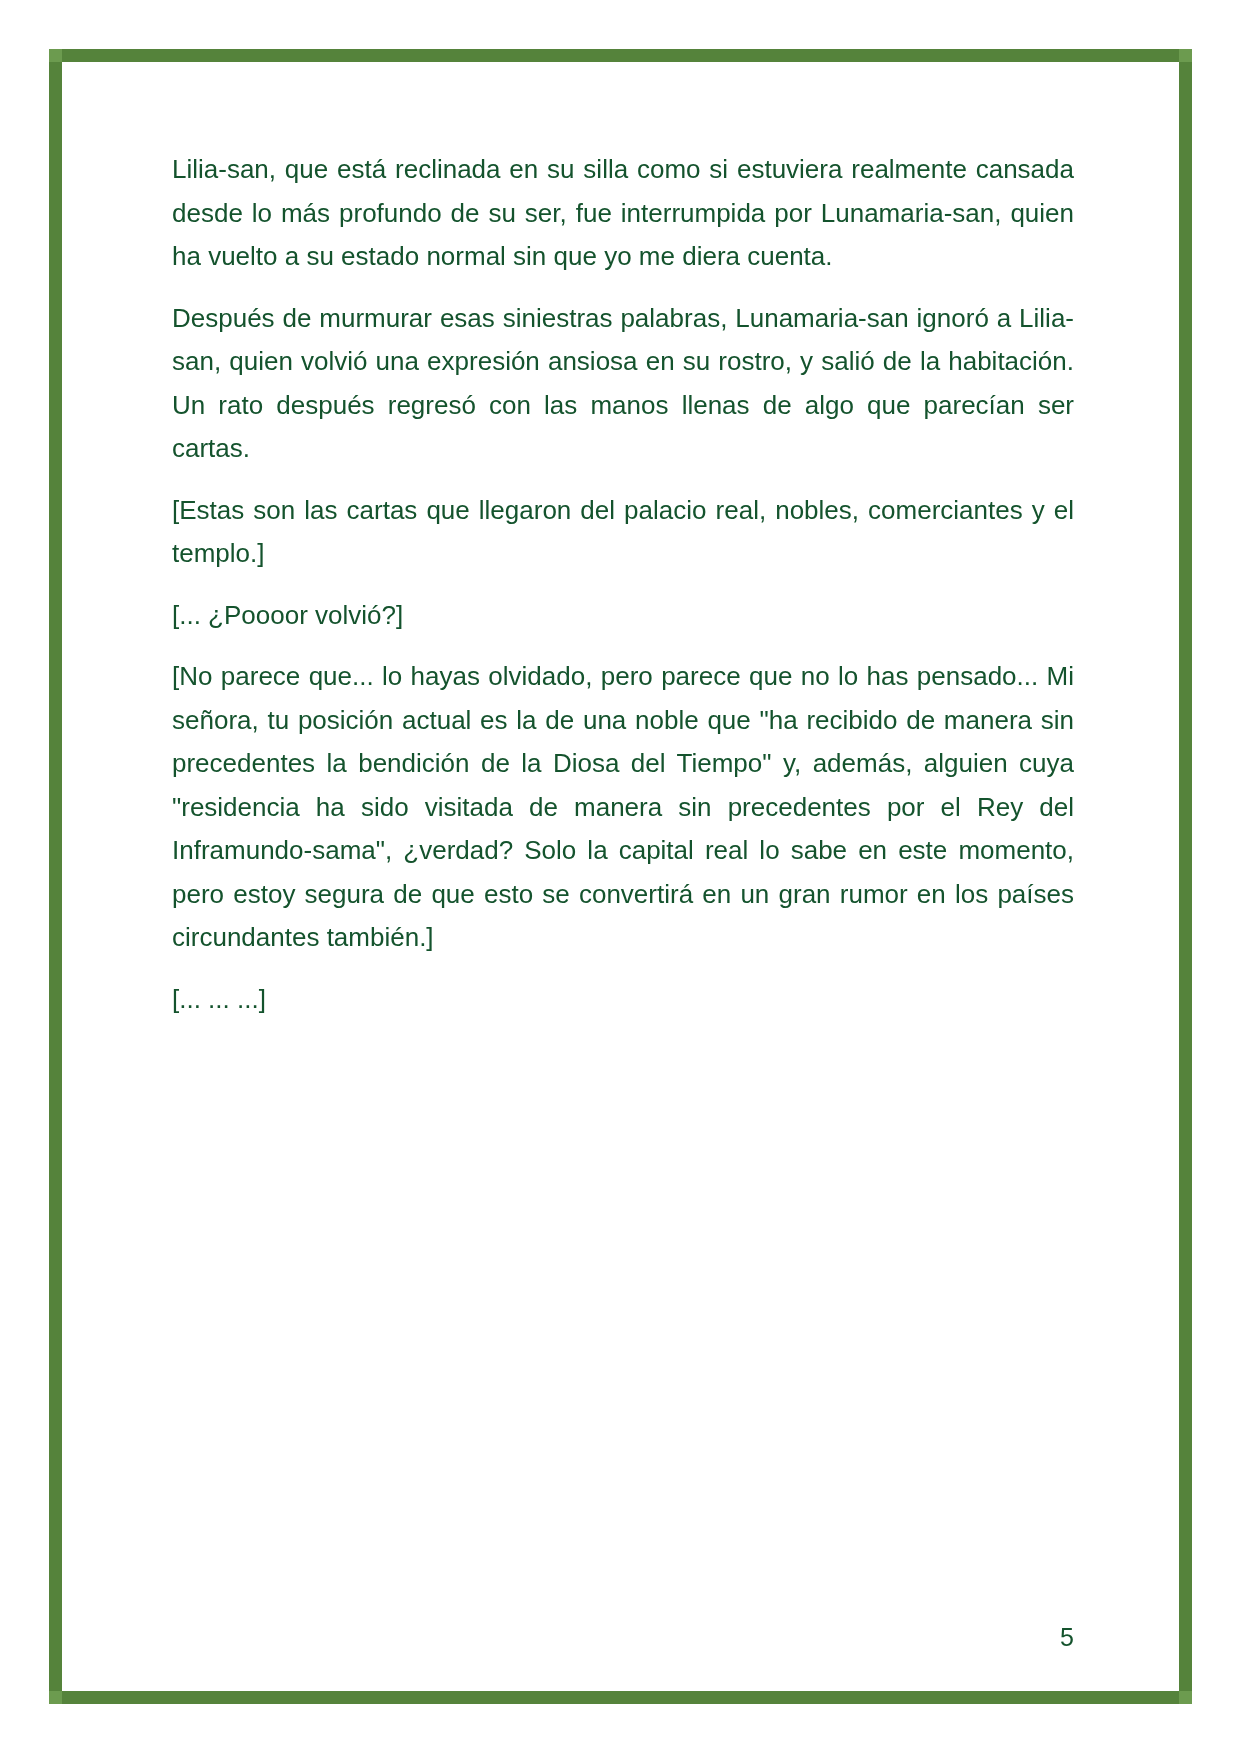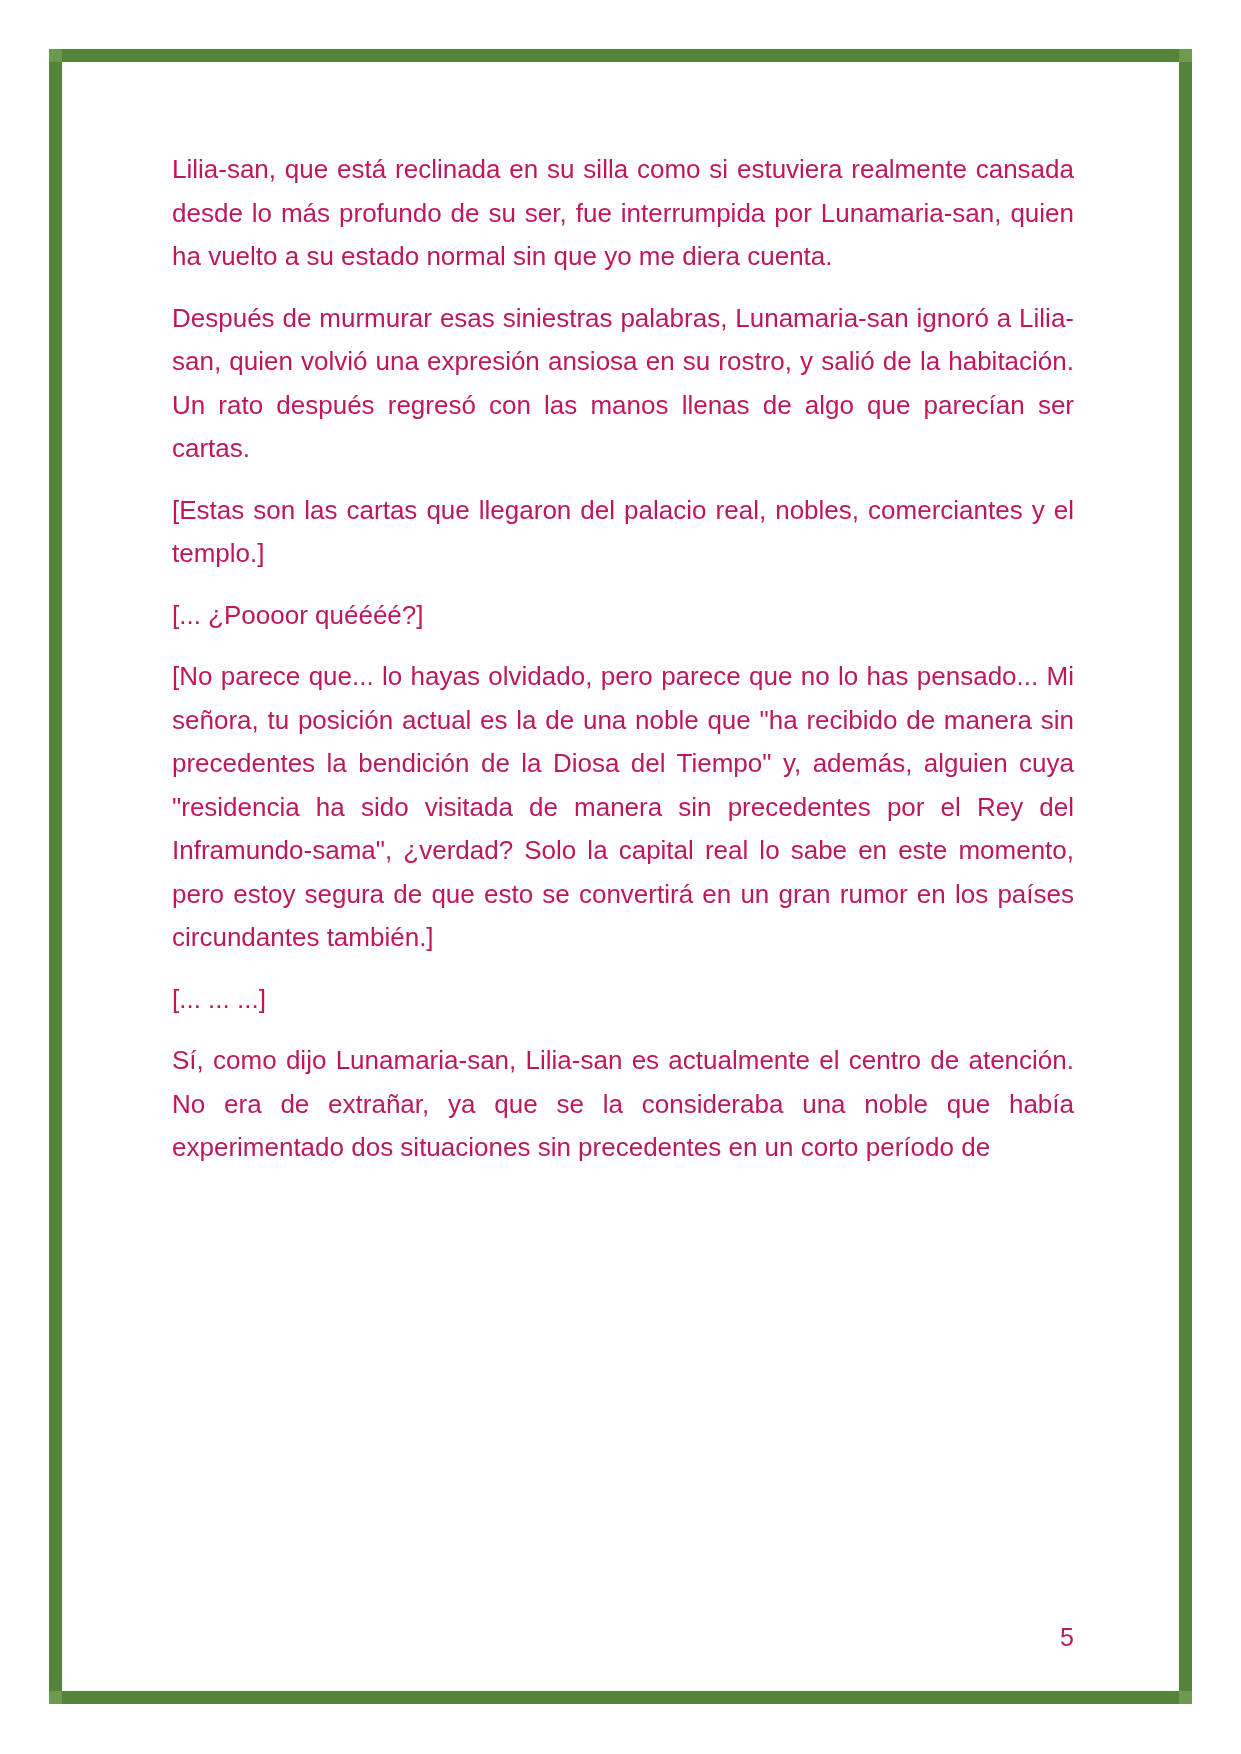--- a/index.html
+++ b/index.html
@@ -54,33 +54,32 @@
     top: 1622px;
     width: 902px;
     text-align: right;
     font-size: 25px;
     line-height: 30px;
   }
 </style>
 </head>
 <body>
 
-<div class="page" style="color: #be185d;">
+<div class="page" style="color: #14532d;">
 
   <div class="frame" style="border-color: rgb(85, 131, 59);"></div>
   <div class="frame-corner tl" style="background: rgb(108, 155, 79);"></div>
   <div class="frame-corner tr" style="background: rgb(108, 155, 79);"></div>
   <div class="frame-corner bl" style="background: rgb(108, 155, 79);"></div>
   <div class="frame-corner br" style="background: rgb(108, 155, 79);"></div>
 
   <div class="content">
     <p>Lilia-san, que está reclinada en su silla como si estuviera realmente cansada desde lo más profundo de su ser, fue interrumpida por Lunamaria-san, quien ha vuelto a su estado normal sin que yo me diera cuenta.</p>
     <p>Después de murmurar esas siniestras palabras, Lunamaria-san ignoró a Lilia-san, quien volvió una expresión ansiosa en su rostro, y salió de la habitación. Un rato después regresó con las manos llenas de algo que parecían ser cartas.</p>
     <p>[Estas son las cartas que llegaron del palacio real, nobles, comerciantes y el templo.]</p>
-    <p>[... ¿Poooor quéééé?]</p>
+    <p>[... ¿Poooor volvió?]</p>
     <p>[No parece que... lo hayas olvidado, pero parece que no lo has pensado... Mi señora, tu posición actual es la de una noble que "ha recibido de manera sin precedentes la bendición de la Diosa del Tiempo" y, además, alguien cuya "residencia ha sido visitada de manera sin precedentes por el Rey del Inframundo-sama", ¿verdad? Solo la capital real lo sabe en este momento, pero estoy segura de que esto se convertirá en un gran rumor en los países circundantes también.]</p>
     <p>[... ... ...]</p>
-    <p>Sí, como dijo Lunamaria-san, Lilia-san es actualmente el centro de atención. No era de extrañar, ya que se la consideraba una noble que había experimentado dos situaciones sin precedentes en un corto período de</p>
   </div>
 
   <div class="page-number">5</div>
 
 </div>
 
 </body></html>

